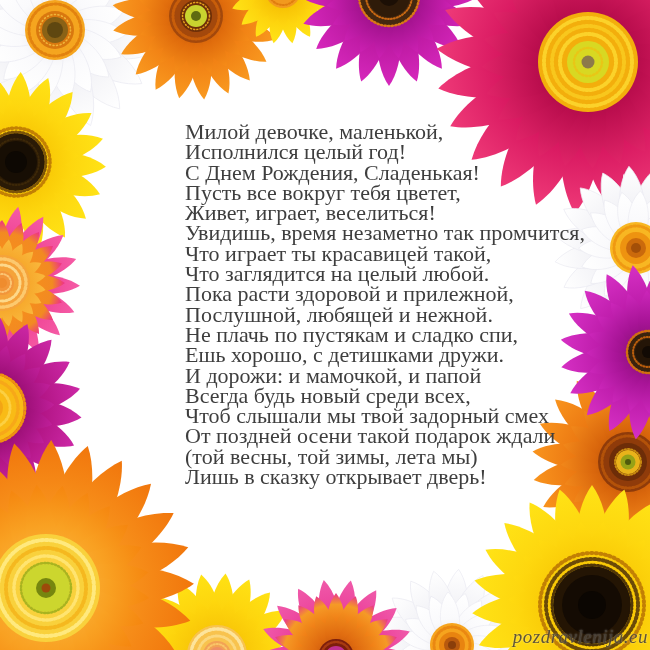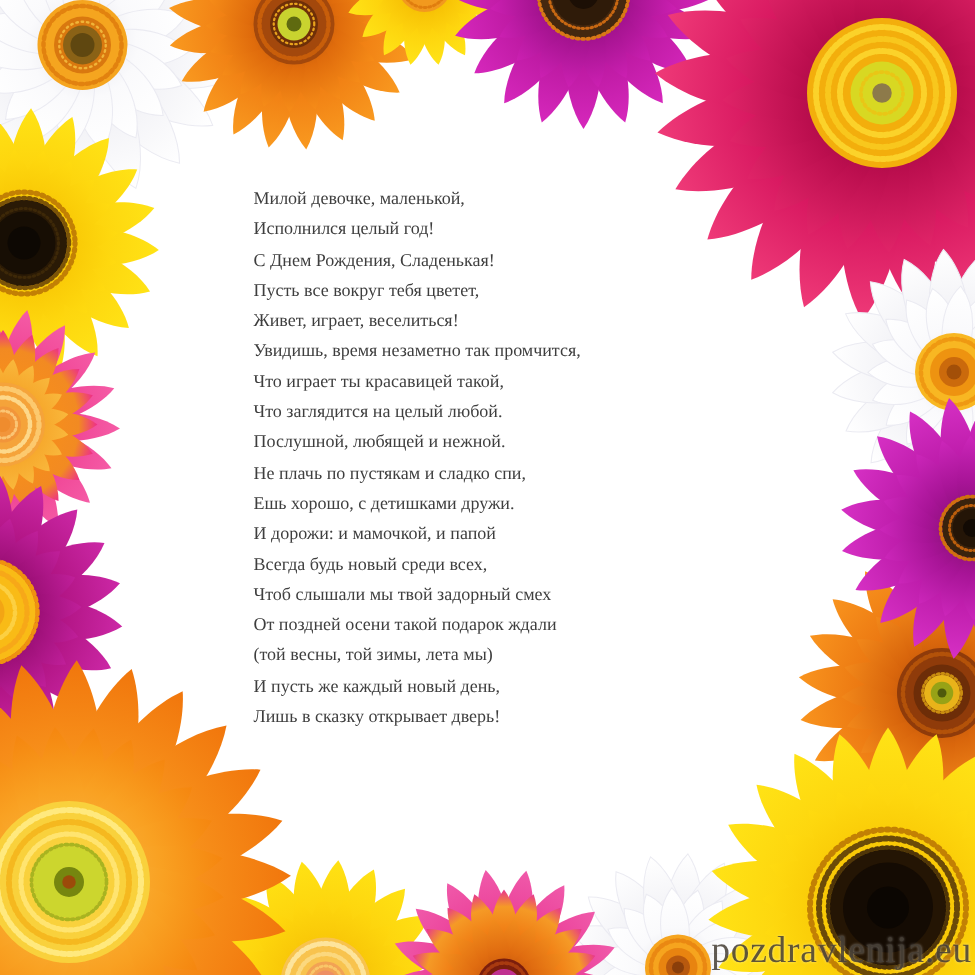--- a/index.html
+++ b/index.html
@@ -1,24 +1,24 @@
 <!DOCTYPE html>
 <html><head>
 <meta charset="utf-8">
 <style>
   html,body{margin:0;padding:0;background:#fff;}
   .stage{position:relative;width:650px;height:650px;background:#ffffff;overflow:hidden;
          font-family:"Liberation Serif","DejaVu Serif",serif;}
   .flowers{position:absolute;inset:0;z-index:1;}
   .flowers svg{position:absolute;overflow:visible;}
-  .poem{position:absolute;left:169px;top:122px;z-index:2;
-        font-size:12px;line-height:20.3px;color:#3e3e3e;white-space:nowrap;}
+  .poem{position:absolute;left:185px;top:122px;z-index:2;
+        font-size:22px;line-height:20.3px;color:#3e3e3e;white-space:nowrap;}
   .poem-line{height:20.3px;}
   .watermark{position:absolute;right:2px;bottom:2px;z-index:3;
-             font-size:25px;letter-spacing:0.5px;
+             font-style:italic;font-size:19px;letter-spacing:0.5px;
              color:#4b443b;opacity:0.88;text-shadow:0 0 2px rgba(255,255,255,0.55);}
 </style>
 </head>
 <body>
 
 <div class="stage">
   <div class="flowers">
       <svg width="220" height="220" viewBox="-110 -110 220 220" style="left: -55px; top: -80px;">
         <defs>
           <linearGradient id="go0" x1="0" y1="0" x2="0" y2="-102" gradientUnits="userSpaceOnUse">
@@ -1123,25 +1123,25 @@
     </div>
   <div class="poem" style="color: rgb(62, 62, 62);">
       <div class="poem-line">Милой девочке, маленькой,</div>
       <div class="poem-line">Исполнился целый год!</div>
       <div class="poem-line">С Днем Рождения, Сладенькая!</div>
       <div class="poem-line">Пусть все вокруг тебя цветет,</div>
       <div class="poem-line">Живет, играет, веселиться!</div>
       <div class="poem-line">Увидишь, время незаметно так промчится,</div>
       <div class="poem-line">Что играет ты красавицей такой,</div>
       <div class="poem-line">Что заглядится на целый любой.</div>
+      <div class="poem-line">Пока расти здоровой и прилежной,</div>
       <div class="poem-line">Послушной, любящей и нежной.</div>
       <div class="poem-line">Не плачь по пустякам и сладко спи,</div>
       <div class="poem-line">Ешь хорошо, с детишками дружи.</div>
       <div class="poem-line">И дорожи: и мамочкой, и папой</div>
       <div class="poem-line">Всегда будь новый среди всех,</div>
       <div class="poem-line">Чтоб слышали мы твой задорный смех</div>
       <div class="poem-line">От поздней осени такой подарок ждали</div>
       <div class="poem-line">(той весны, той зимы, лета мы)</div>
-      <div class="poem-line">И пусть же каждый новый день,</div>
       <div class="poem-line">Лишь в сказку открывает дверь!</div>
     </div>
   <div class="watermark" style="color: rgb(75, 68, 59);">pozdravlenija.eu</div>
 </div>
 
 </body></html>

